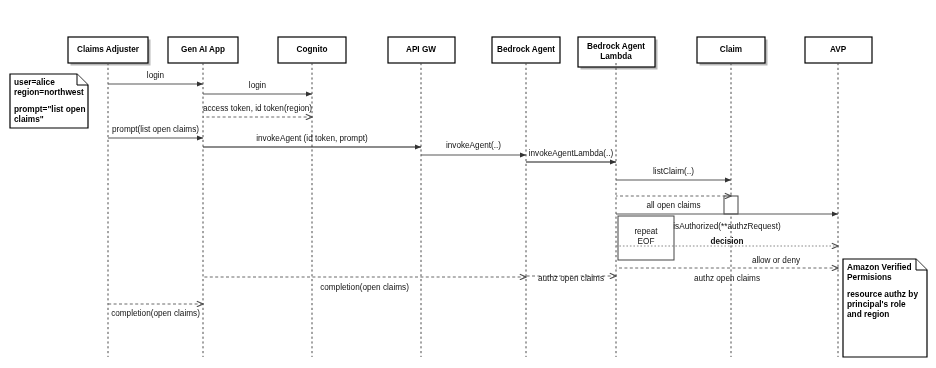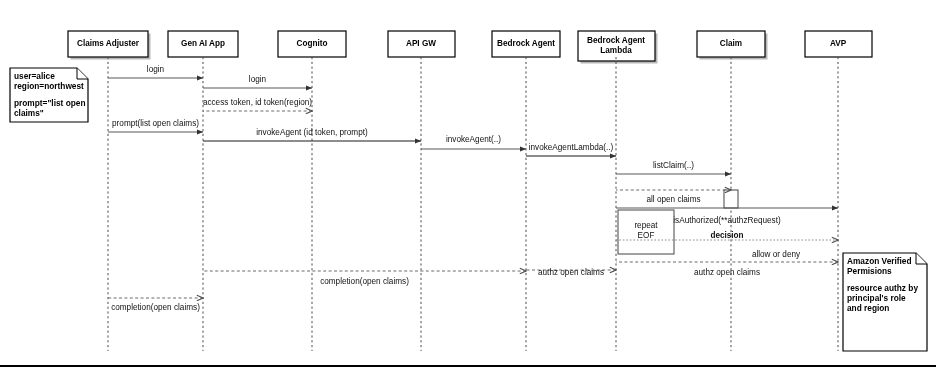--- a/index.html
+++ b/index.html
@@ -11,21 +11,21 @@
   body {
     width: 936px;
     height: 368px;
     font-family: "Liberation Sans", sans-serif;
     position: relative;
     overflow: hidden;
   }
   #diagram-root {
     position: absolute;
     left: 0;
-    top: 10px;
+    top: 16px;
     width: 936px;
     height: 308px;
     border-radius: 31px;
   }
   svg#seq {
     display: block;
     width: 936px;
     height: 368px;
     background: #ffffff;
   }

